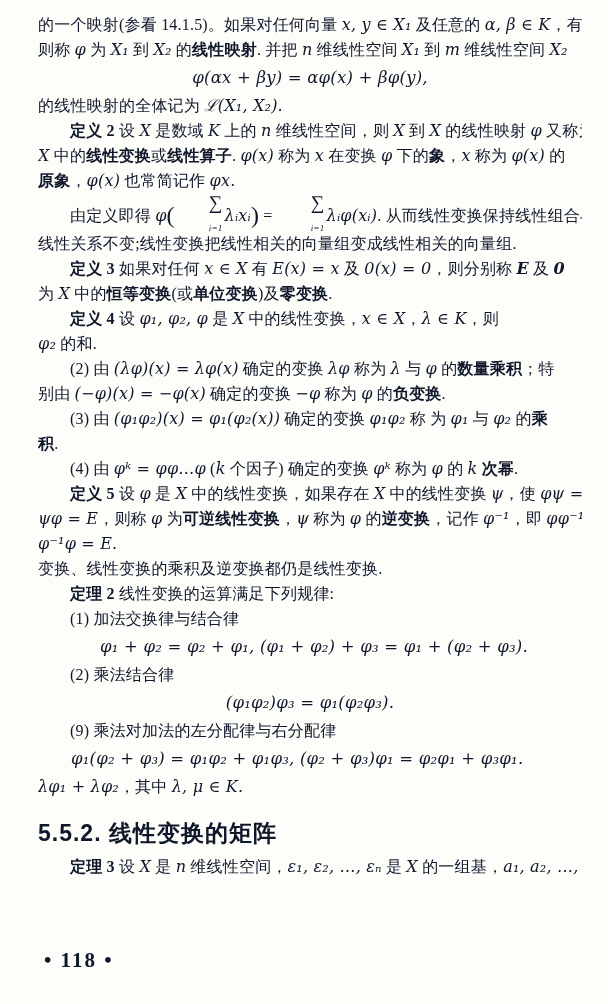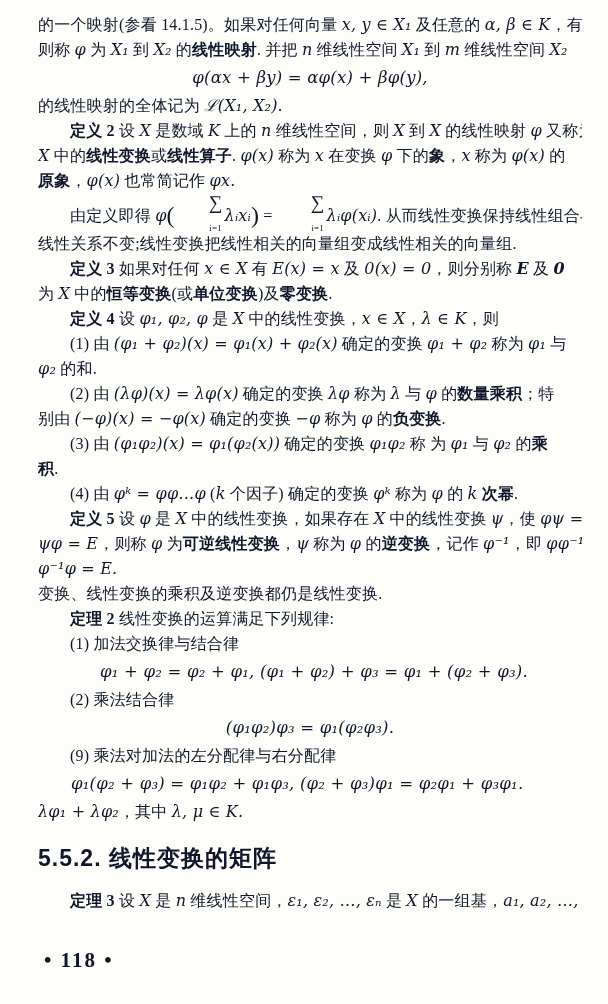--- a/index.html
+++ b/index.html
@@ -26,24 +26,24 @@
   .line.indent{text-indent:2em;}
   .line.center{text-align:center;}
   .line.f-indent{padding-left:62px;}
   .line.display{height:31px;line-height:31px;font-size:16.5px;}
   .line.tall{height:38px;line-height:38px;}
   .bold{font-weight:bold;}
   .math{font-style:italic;font-family:"DejaVu Serif","Liberation Serif",serif;}
   .bigp{font-style:normal;font-size:24px;vertical-align:-2px;line-height:0;}
   .sum{display:inline-block;vertical-align:-10px;margin:0 2px;line-height:0;}
   .sum-sigma{display:block;font-size:19px;line-height:19px;font-style:normal;text-align:center;}
-  .sum-limits{display:block;font-size:9px;line-height:9px;text-align:center;margin-top:12px;}
+  .sum-limits{display:block;font-size:9px;line-height:9px;font-style:italic;text-align:center;margin-top:12px;}
   .line.heading{
     height:34px;line-height:34px;
-    margin-top:17px;margin-bottom:13px;
+    margin-top:17px;margin-bottom:4px;
     font-size:23px;font-weight:bold;
     letter-spacing:1px;
     font-family:"Liberation Sans","DejaVu Sans",sans-serif;
   }
   .page-number{
     position:absolute;
     top:948px;left:44px;
     font-size:21px;letter-spacing:2px;
     font-weight:bold;
   }
@@ -58,21 +58,20 @@
       <div class="line center display"><span class="math">φ(αx + βy) = αφ(x) + βφ(y),</span></div>
       <div class="line"><span>的线性映射的全体记为 </span><span class="math">ℒ(X₁, X₂).</span></div>
       <div class="line indent"><span class="bold">定义 2</span><span>  设 </span><span class="math">X</span><span> 是数域 </span><span class="math">K</span><span> 上的 </span><span class="math">n</span><span> 维线性空间，则 </span><span class="math">X</span><span> 到 </span><span class="math">X</span><span> 的线性映射 </span><span class="math">φ</span><span> 又称为</span></div>
       <div class="line"><span class="math">X</span><span> 中的</span><span class="bold">线性变换</span><span>或</span><span class="bold">线性算子</span><span>. </span><span class="math">φ(x)</span><span> 称为 </span><span class="math">x</span><span> 在变换 </span><span class="math">φ</span><span> 下的</span><span class="bold">象</span><span>，</span><span class="math">x</span><span> 称为 </span><span class="math">φ(x)</span><span> 的</span></div>
       <div class="line"><span class="bold">原象</span><span>，</span><span class="math">φ(x)</span><span> 也常简记作 </span><span class="math">φx.</span></div>
       <div class="line indent tall"><span>由定义即得 </span><span class="math">φ</span><span class="bigp">(</span><span class="sum"><span class="sum-sigma">∑</span><span class="sum-limits">i=1</span></span><span class="math">λᵢxᵢ</span><span class="bigp">)</span><span> = </span><span class="sum"><span class="sum-sigma">∑</span><span class="sum-limits">i=1</span></span><span class="math">λᵢφ(xᵢ)</span><span>. 从而线性变换保持线性组合与</span></div>
       <div class="line"><span>线性关系不变;线性变换把线性相关的向量组变成线性相关的向量组.</span></div>
       <div class="line indent"><span class="bold">定义 3</span><span>  如果对任何 </span><span class="math">x ∈ X</span><span> 有 </span><span class="math">E(x) = x</span><span> 及 </span><span class="math">0(x) = 0</span><span>，则分别称 </span><span class="bold math">E</span><span> 及 </span><span class="bold math">0</span></div>
       <div class="line"><span>为 </span><span class="math">X</span><span> 中的</span><span class="bold">恒等变换</span><span>(或</span><span class="bold">单位变换</span><span>)及</span><span class="bold">零变换</span><span>.</span></div>
       <div class="line indent"><span class="bold">定义 4</span><span>  设 </span><span class="math">φ₁, φ₂, φ</span><span> 是 </span><span class="math">X</span><span> 中的线性变换，</span><span class="math">x ∈ X</span><span>，</span><span class="math">λ ∈ K</span><span>，则</span></div>
-      <div class="line indent"><span>(1) 由 </span><span class="math">(φ₁ + φ₂)(x) = φ₁(x) + φ₂(x)</span><span> 确定的变换 </span><span class="math">φ₁ + φ₂</span><span> 称为 </span><span class="math">φ₁</span><span> 与</span></div>
       <div class="line"><span class="math">φ₂</span><span> 的和.</span></div>
       <div class="line indent"><span>(2) 由 </span><span class="math">(λφ)(x) = λφ(x)</span><span> 确定的变换 </span><span class="math">λφ</span><span> 称为 </span><span class="math">λ</span><span> 与 </span><span class="math">φ</span><span> 的</span><span class="bold">数量乘积</span><span>；特</span></div>
       <div class="line"><span>别由 </span><span class="math">(−φ)(x) = −φ(x)</span><span> 确定的变换 </span><span class="math">−φ</span><span> 称为 </span><span class="math">φ</span><span> 的</span><span class="bold">负变换</span><span>.</span></div>
       <div class="line indent"><span>(3) 由 </span><span class="math">(φ₁φ₂)(x) = φ₁(φ₂(x))</span><span> 确定的变换 </span><span class="math">φ₁φ₂</span><span> 称 为 </span><span class="math">φ₁</span><span> 与 </span><span class="math">φ₂</span><span> 的</span><span class="bold">乘</span></div>
       <div class="line"><span class="bold">积</span><span>.</span></div>
       <div class="line indent"><span>(4) 由 </span><span class="math">φᵏ = φφ…φ</span><span> (</span><span class="math">k</span><span> 个因子) 确定的变换 </span><span class="math">φᵏ</span><span> 称为 </span><span class="math">φ</span><span> 的 </span><span class="math">k</span><span> </span><span class="bold">次幂</span><span>.</span></div>
       <div class="line indent"><span class="bold">定义 5</span><span>  设 </span><span class="math">φ</span><span> 是 </span><span class="math">X</span><span> 中的线性变换，如果存在 </span><span class="math">X</span><span> 中的线性变换 </span><span class="math">ψ</span><span>，使 </span><span class="math">φψ =</span></div>
       <div class="line"><span class="math">ψφ = E</span><span>，则称 </span><span class="math">φ</span><span> 为</span><span class="bold">可逆线性变换</span><span>，</span><span class="math">ψ</span><span> 称为 </span><span class="math">φ</span><span> 的</span><span class="bold">逆变换</span><span>，记作 </span><span class="math">φ⁻¹</span><span>，即 </span><span class="math">φφ⁻¹ =</span></div>
       <div class="line"><span class="math">φ⁻¹φ = E.</span></div>
       <div class="line"><span>变换、线性变换的乘积及逆变换都仍是线性变换.</span></div>

